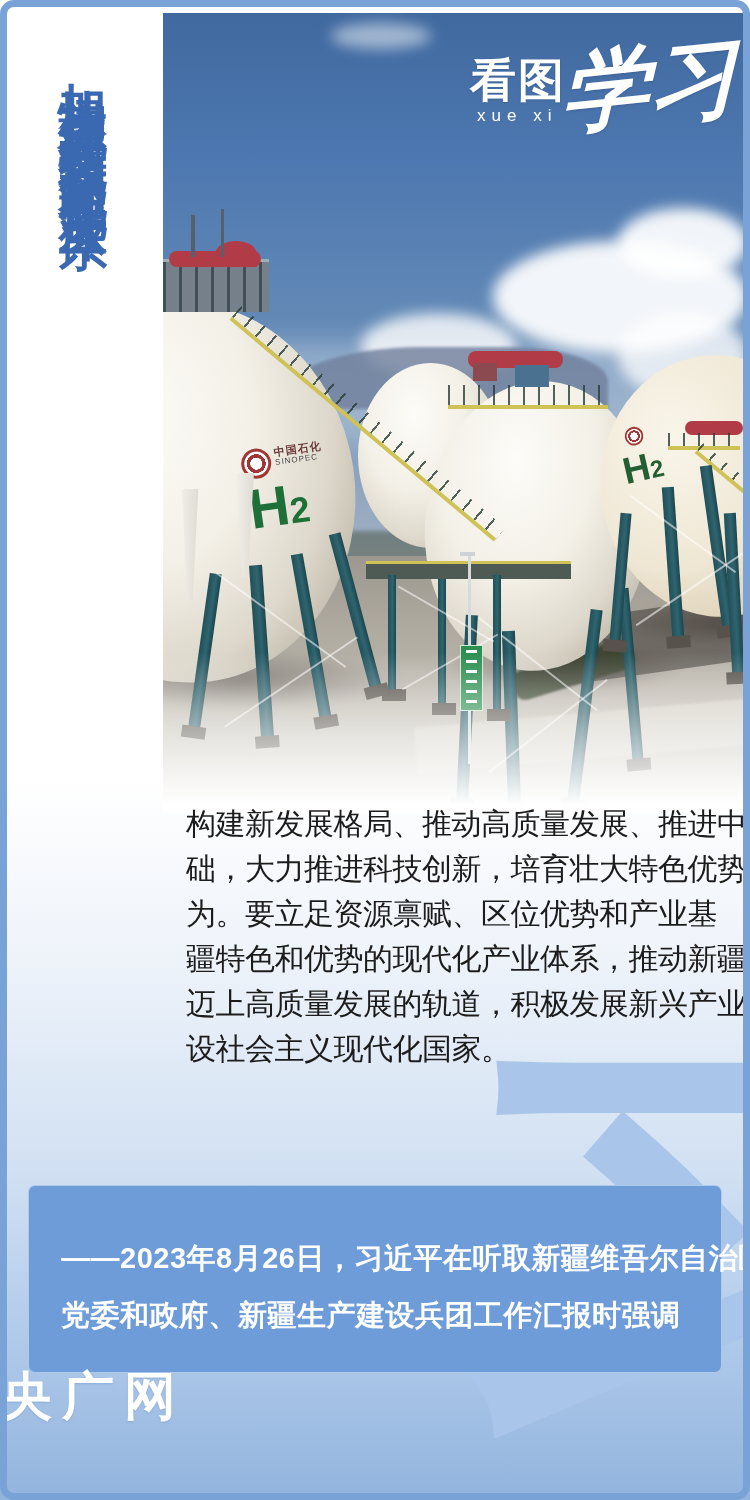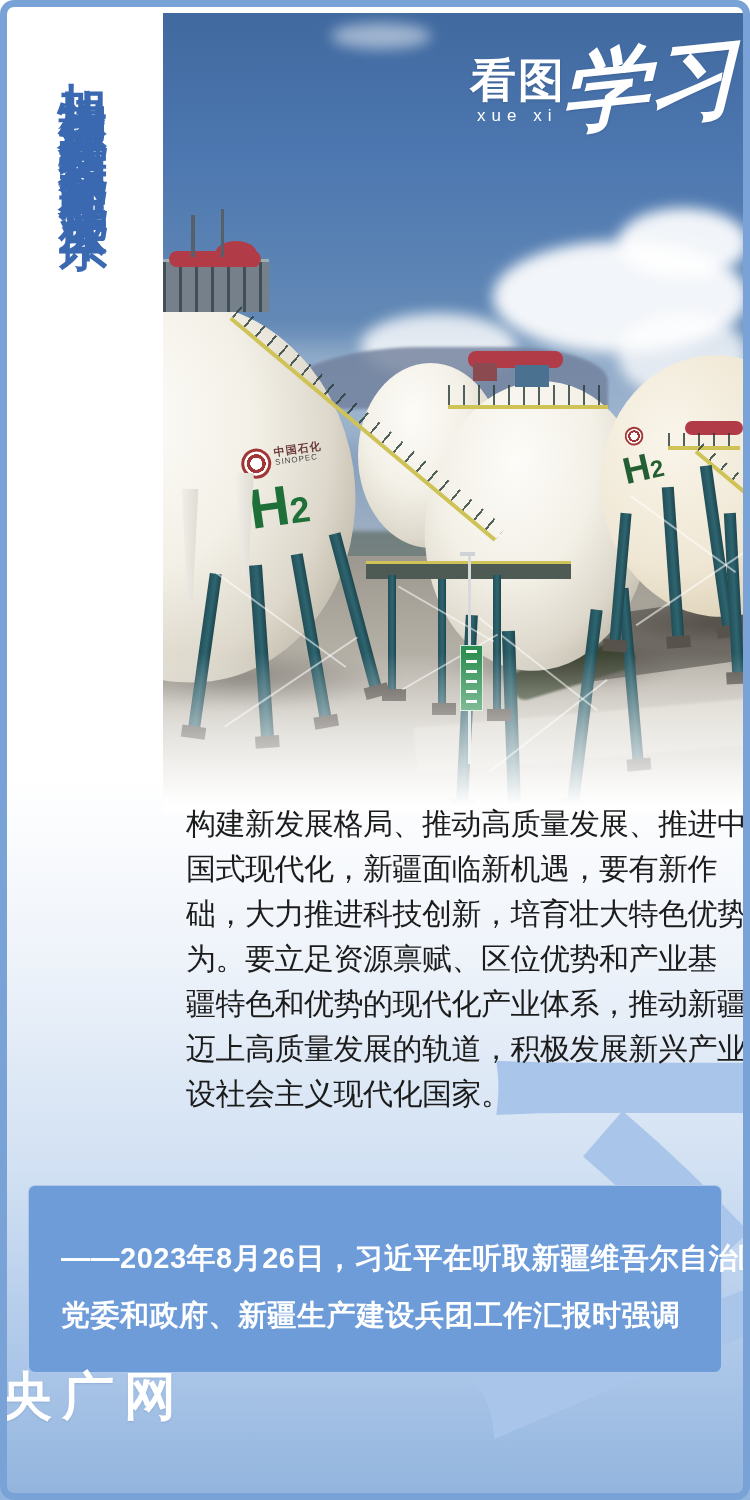--- a/index.html
+++ b/index.html
@@ -178,21 +178,20 @@
   <div id="masthead" class="abs">
     <div id="kantu" class="abs">看图</div>
     <div id="pinyin" class="abs">xue xi</div>
     <div id="calli" class="abs">学习</div>
   </div>
 
   <div id="v-title" class="abs">加快构建体现新疆特色和优势的现代化产业体系</div>
 
   <div id="para" class="abs">
     <div class="para-line">构建新发展格局、推动高质量发展、推进中</div>
-    <div class="para-line">国式现代化，新疆面临新机遇，要有新作</div>
     <div class="para-line">础，大力推进科技创新，培育壮大特色优势</div>
     <div class="para-line">为。要立足资源禀赋、区位优势和产业基</div>
     <div class="para-line">疆特色和优势的现代化产业体系，推动新疆</div>
     <div class="para-line">迈上高质量发展的轨道，积极发展新兴产业</div>
     <div class="para-line">设社会主义现代化国家。</div>
   </div>
 
   <div id="quote" class="abs">
     <div class="quote-line">——2023年8月26日，习近平在听取新疆维吾尔自治区</div>
     <div class="quote-line">党委和政府、新疆生产建设兵团工作汇报时强调</div>

